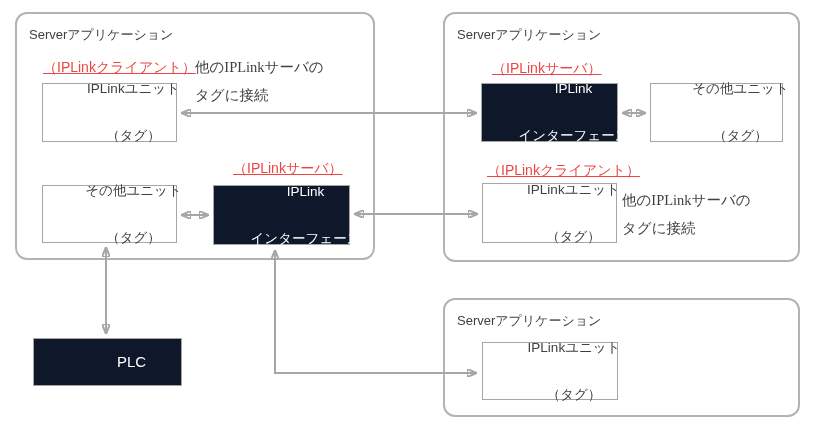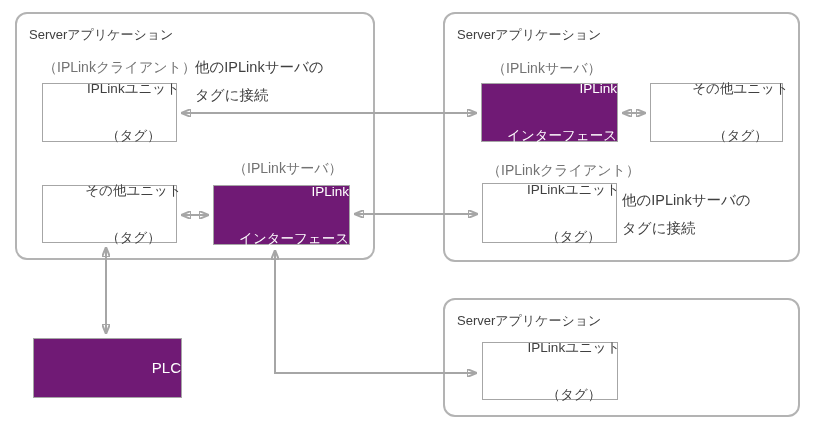--- a/index.html
+++ b/index.html
@@ -41,39 +41,40 @@
     text-align: center;
     white-space: nowrap;
     padding-left: 48px;
   }
   .node.white {
     background: #ffffff;
     border: 1.5px solid #a6a6a6;
     color: #404040;
   }
   .node.gray {
-    background: #701a75;
+    background: #0f172a;
     border: 1.5px solid #a6a6a6;
     color: #ffffff;
-    align-items: flex-end;
   }
   .node.single { font-size: 15px; }
   .caption {
     position: absolute;
     font-size: 14px;
     line-height: 20px;
-    color: #737373;
+    color: #ef4444;
     white-space: nowrap;
+    text-decoration: underline;
   }
   .annotation {
     position: absolute;
     font-size: 14.5px;
     line-height: 28px;
     color: #404040;
     white-space: nowrap;
+    font-family: Liberation Serif, serif;
   }
   .annotation.single { line-height: 20px; }
   svg.arrow-layer {
     position: absolute;
     left: 0; top: 0;
     width: 813px; height: 430px;
     pointer-events: none;
   }
   svg.arrow-layer line, svg.arrow-layer path {
     stroke: #a6a6a6;
@@ -158,18 +159,18 @@
   <div class="annotation" style="left:622px; top:186px;">
     <div>他のIPLinkサーバの</div>
     <div>タグに接続</div>
   </div>
 
   <div class="node white" style="left:482px; top:342px; width:136px; height:58px;">
     <span>IPLinkユニット</span>
     <span>（タグ）</span>
   </div>
 
-  <div class="node gray single" style="left:33px; top:338px; width:149px; height:60px;">
+  <div class="node gray single" style="left:33px; top:338px; width:149px; height:48px;">
     <span>PLC</span>
   </div>
 
 
 </div>
 
 </body></html>

